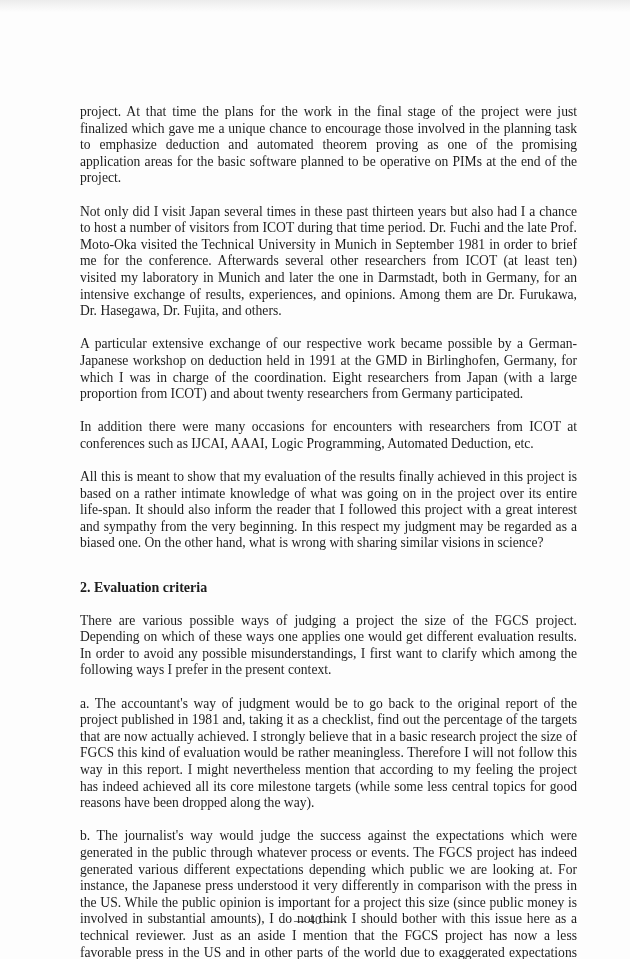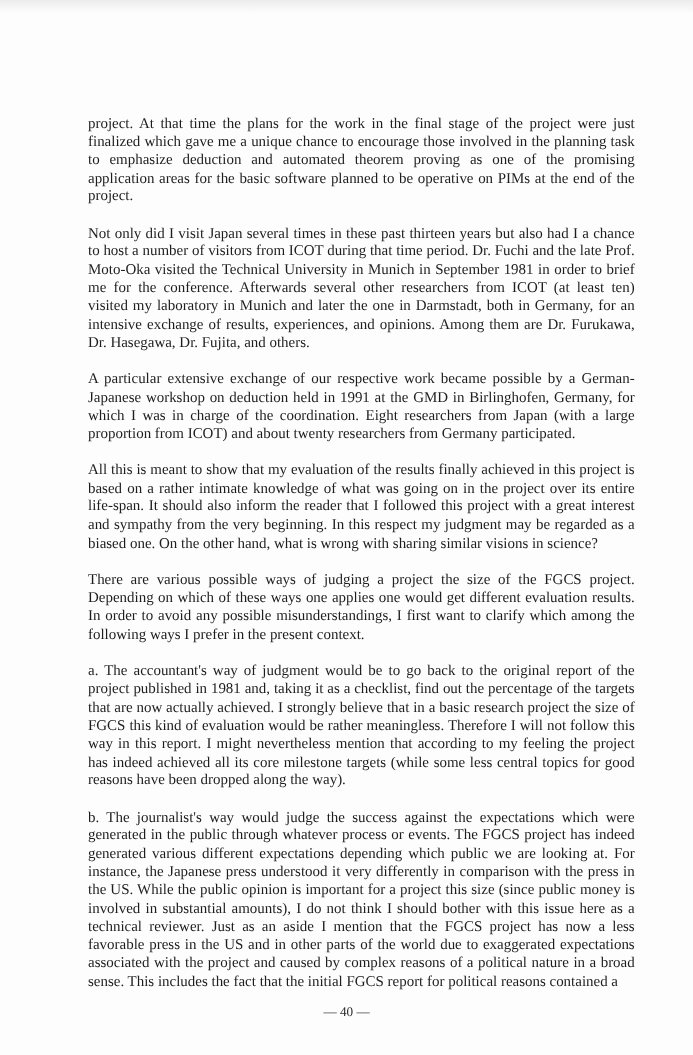--- a/index.html
+++ b/index.html
@@ -51,22 +51,24 @@
   </style>
 </head>
 <body>
 
 <div class="page-top-shade"></div>
 
 <div class="content">
   <p class="para">project. At that time the plans for the work in the final stage of the project were just finalized which gave me a unique chance to encourage those involved in the planning task to emphasize deduction and automated theorem proving as one of the promising application areas for the basic software planned to be operative on PIMs at the end of the project.</p>
   <p class="para">Not only did I visit Japan several times in these past thirteen years but also had I a chance to host a number of visitors from ICOT during that time period. Dr. Fuchi and the late Prof. Moto-Oka visited the Technical University in Munich in September 1981 in order to brief me for the conference. Afterwards several other researchers from ICOT (at least ten) visited my laboratory in Munich and later the one in Darmstadt, both in Germany, for an intensive exchange of results, experiences, and opinions. Among them are Dr. Furukawa, Dr. Hasegawa, Dr. Fujita, and others.</p>
   <p class="para">A particular extensive exchange of our respective work became possible by a German-Japanese workshop on deduction held in 1991 at the GMD in Birlinghofen, Germany, for which I was in charge of the coordination. Eight researchers from Japan (with a large proportion from ICOT) and about twenty researchers from Germany participated.</p>
+  <p class="para">In addition there were many occasions for encounters with researchers from ICOT at conferences such as IJCAI, AAAI, Logic Programming, Automated Deduction, etc.</p>
   <p class="para">All this is meant to show that my evaluation of the results finally achieved in this project is based on a rather intimate knowledge of what was going on in the project over its entire life-span. It should also inform the reader that I followed this project with a great interest and sympathy from the very beginning. In this respect my judgment may be regarded as a biased one. On the other hand, what is wrong with sharing similar visions in science?</p>
 
+  <div class="heading">2. Evaluation criteria</div>
 
   <p class="para">There are various possible ways of judging a project the size of the FGCS project. Depending on which of these ways one applies one would get different evaluation results. In order to avoid any possible misunderstandings, I first want to clarify which among the following ways I prefer in the present context.</p>
 
   <p class="para"><span>a. The </span><span class="em">accountant's</span><span> way of judgment would be to go back to the original report of the project published in 1981 and, taking it as a checklist, find out the percentage of the targets that are now actually achieved. I strongly believe that in a basic research project the size of FGCS this kind of evaluation would be rather meaningless. Therefore I will not follow this way in this report. I might nevertheless mention that according to my feeling the project has indeed achieved all its core milestone targets (while some less central topics for good reasons have been dropped along the way).</span></p>
 
   <p class="para"><span>b. The </span><span class="em">journalist's</span><span> way would judge the success against the expectations which were generated in the public through whatever process or events. The FGCS project has indeed generated various different expectations depending which public we are looking at. For instance, the Japanese press understood it very differently in comparison with the press in the US. While the public opinion is important for a project this size (since public money is involved in substantial amounts), I do not think I should bother with this issue here as a technical reviewer. Just as an aside I mention that the FGCS project has now a less favorable press in the US and in other parts of the world due to exaggerated expectations associated with the project and caused by complex reasons of a political nature in a broad sense. This includes the fact that the initial FGCS report for political reasons contained a</span></p>
 </div>
 
 <div class="page-number">— 40 —</div>
 

